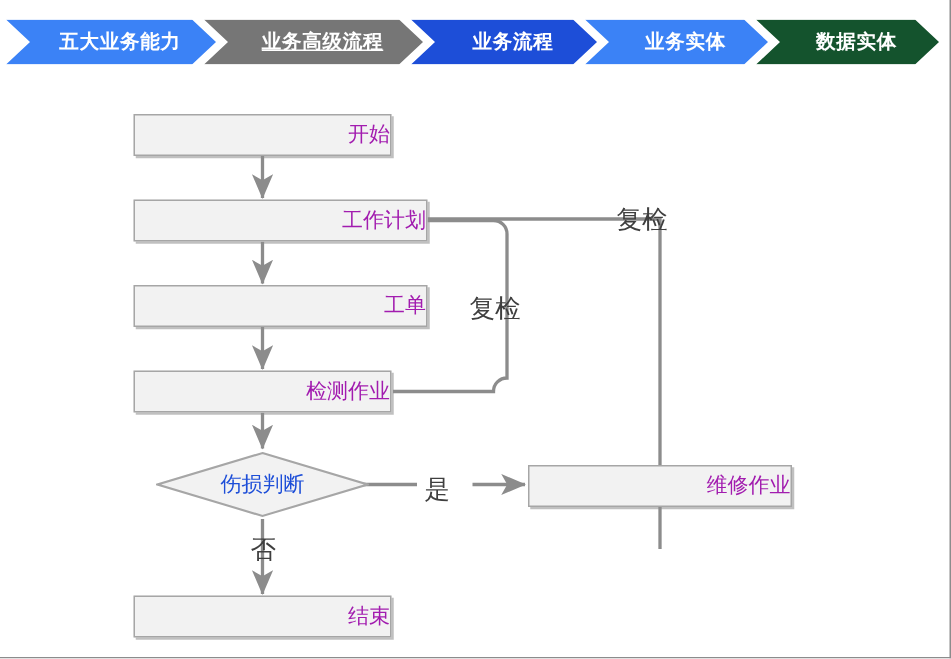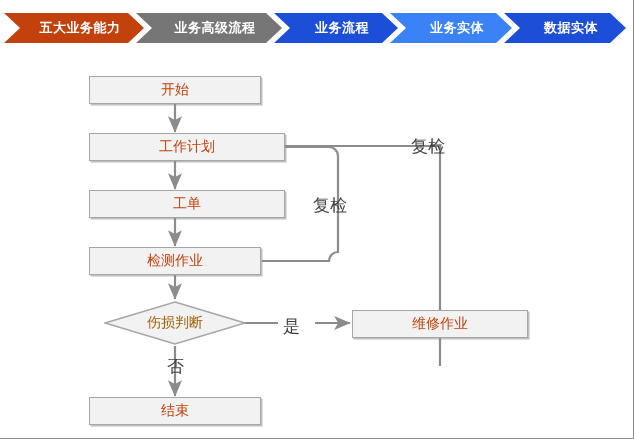--- a/index.html
+++ b/index.html
@@ -41,61 +41,61 @@
   
   #flow{
     position:absolute;left:0;top:56px;width:634px;height:383px;
   }
   .node{
     position:absolute;
     box-sizing:border-box;
     background:#f2f2f2;
     border:1px solid #a6a6a6;
     box-shadow:1.5px 1.5px 0 0 rgba(140,140,140,0.55);
-    display:flex;align-items:center;justify-content:center;
-    font-size:14px;color:#c2410c;
+    display:flex;align-items:center;justify-content:flex-end;
+    font-size:14px;color:#a21caf;
     white-space:nowrap;
   }
   .diamond-wrap{
     position:absolute;
     display:flex;align-items:center;justify-content:center;
   }
   .diamond-shape{
     position:absolute;left:0;top:0;width:100%;height:100%;
   }
   .diamond-label{
     position:relative;z-index:2;
-    font-size:14px;color:#a16207;white-space:nowrap;
+    font-size:14px;color:#1d4ed8;white-space:nowrap;
   }
   .edge-label{
     position:absolute;
     font-size:17px;color:#3f3f3f;
     white-space:nowrap;
   }
   #edges{position:absolute;left:0;top:0;width:634px;height:383px;}
 </style>
 </head>
 <body>
 
 <div id="root">
 
   <div id="chevron-bar">
-    <div class="chev first" style="left:4px;width:140px;background:#c2410c;">
+    <div class="chev first" style="left:4px;width:140px;background:#3b82f6;">
       <span>五大业务能力</span>
     </div>
-    <div class="chev" style="left:136px;width:146px;background:#767676;">
+    <div class="chev" style="left:136px;width:146px;background:#767676;text-decoration:underline;">
       <span>业务高级流程</span>
     </div>
     <div class="chev" style="left:274px;width:124px;background:#1d4ed8;">
       <span>业务流程</span>
     </div>
     <div class="chev" style="left:390px;width:122px;background:#3b82f6;">
       <span>业务实体</span>
     </div>
-    <div class="chev" style="left:504px;width:122px;background:#1d4ed8;">
+    <div class="chev" style="left:504px;width:122px;background:#14532d;">
       <span>数据实体</span>
     </div>
   </div>
 
   <div id="flow">
 
     <svg id="edges" viewBox="0 0 634 383" width="634" height="383">
       <defs>
         <marker id="ah" markerWidth="9" markerHeight="9" refX="7.2" refY="3.2" orient="auto" markerUnits="strokeWidth">
           <path d="M0,0 L7.5,3.2 L0,6.4 L1.8,3.2 Z" fill="#8c8c8c"></path>

